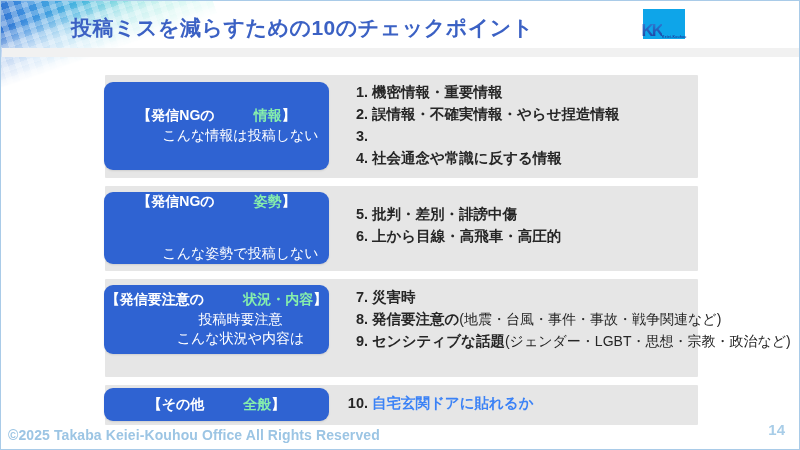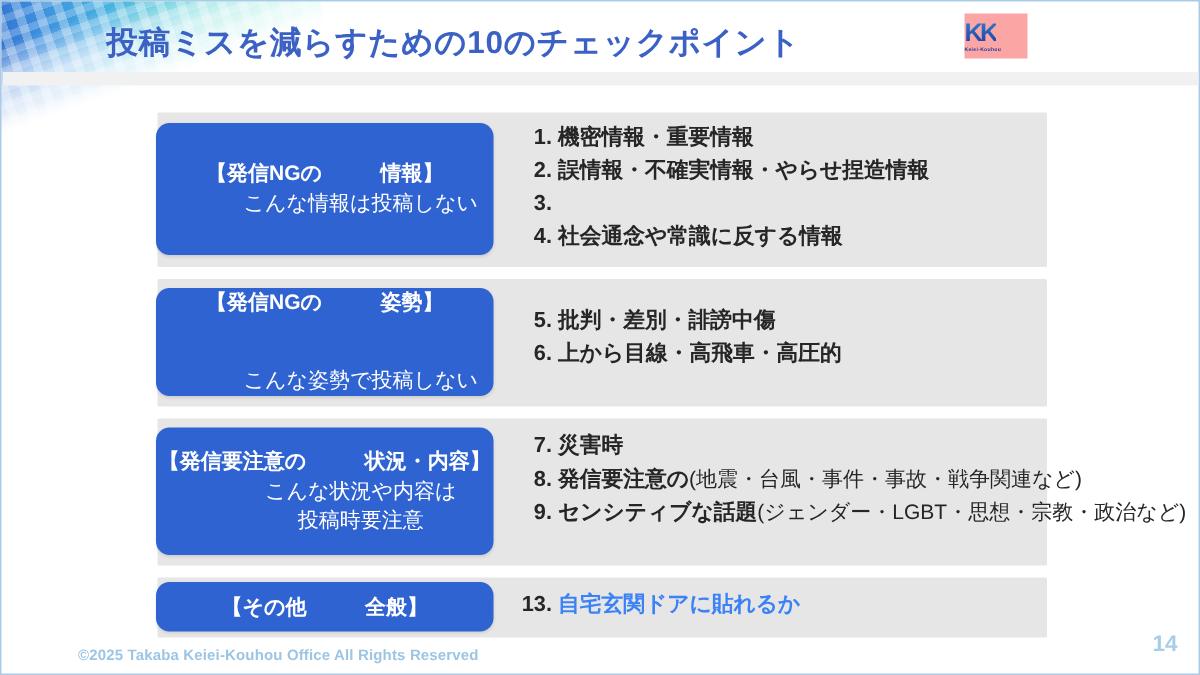--- a/index.html
+++ b/index.html
@@ -50,23 +50,23 @@
     font-size: 21px;
     font-weight: 700;
     color: #3b61c4;
     letter-spacing: 0.5px;
     white-space: nowrap;
   }
   #logo {
     position: absolute;
     right: 12px; top: 8px;
     width: 42px; height: 30px;
-    display: flex; flex-direction: column;
-    align-items: flex-start; justify-content: center;
-    background: #fca5a5;
+    display: flex; flex-direction: row;
+    align-items: flex-end; justify-content: center;
+    background: #0ea5e9;
   }
   #logo .logo-mark {
     font-size: 17px; font-weight: 900;
     letter-spacing: -2px;
     line-height: 1;
     color: #1a4fb0;
     background: linear-gradient(180deg, #2f7fd6 0%, #1a3f9e 100%);
     -webkit-background-clip: text; background-clip: text;
     -webkit-text-fill-color: transparent;
   }
@@ -108,21 +108,21 @@
     display: flex;
     flex-direction: column;
     align-items: center;
     justify-content: center;
     text-align: center;
     line-height: 1.42;
     box-shadow: 0 1px 2px rgba(0,0,0,0.10);
   }
   .tag-head { font-size: 14px; font-weight: 700; white-space: nowrap; }
   .tag-sub  { font-size: 14px; font-weight: 500; white-space: nowrap; margin-left: 48px; }
-  .hl { color: #ffffff; padding-left: 39px; }
+  .hl { color: #86efac; padding-left: 39px; }
 
   .list {
     position: absolute;
     left: 341px;
     color: #262626;
   }
   .list-item {
     display: flex;
     align-items: baseline;
     font-size: 14.5px;
@@ -136,25 +136,24 @@
     margin-right: 4px;
     font-weight: 600;
   }
   .li-note { font-size: 14px; font-weight: 400; margin-left: 0px; }
   .li-blue { color: #3b82f6; }
 
   
   #footer-copyright {
     position: absolute;
     left: 7px; bottom: 6px;
-    font-size: 10px;
+    font-size: 14px;
     color: #9cc5e4;
     font-weight: 600;
     letter-spacing: 0.1px;
-    margin-left: 44px;
   }
   #page-number {
     position: absolute;
     right: 14px; bottom: 11px;
     font-size: 15px;
     font-weight: 700;
     color: #a8cde8;
   }
 </style>
 </head>
@@ -205,24 +204,24 @@
         <div class="list-item" style="margin-top: 0px; height: 14px;">
           <span class="li-num">5.</span>
           <span>批判・差別・誹謗中傷</span>
         </div>
         <div class="list-item" style="margin-top: 8px; height: 14px;">
           <span class="li-num">6.</span>
           <span>上から目線・高飛車・高圧的</span>
         </div>
       </div>
       <div class="band" style="top: 218px; height: 98px;"></div>
-      <div class="tag" style="top: 224px; height: 85px;">
+      <div class="tag" style="top: 224px; height: 69px;">
         <div class="tag-head"><span>【発信要注意の</span><span class="hl">状況・内容</span><span>】</span></div>
+        <div class="tag-sub">投稿時要注意</div>
         <div class="tag-sub">こんな状況や内容は</div>
-        <div class="tag-sub">投稿時要注意</div>
       </div>
       <div class="list" style="top: 229px;">
         <div class="list-item" style="margin-top: 0px; height: 14px;">
           <span class="li-num">7.</span>
           <span>災害時</span>
         </div>
         <div class="list-item" style="margin-top: 8px; height: 14px;">
           <span class="li-num">8.</span>
           <span>発信要注意の</span>
           <span class="li-note">(地震・台風・事件・事故・戦争関連など)</span>
@@ -232,21 +231,21 @@
           <span>センシティブな話題</span>
           <span class="li-note">(ジェンダー・LGBT・思想・宗教・政治など)</span>
         </div>
       </div>
       <div class="band" style="top: 324px; height: 40px;"></div>
       <div class="tag" style="top: 327px; height: 33px; align-items: center;">
         <div class="tag-head"><span>【その他</span><span class="hl">全般</span><span>】</span></div>
       </div>
       <div class="list" style="top: 335px;">
         <div class="list-item" style="margin-top: 0px; height: 14px;">
-          <span class="li-num">13.</span>
+          <span class="li-num">10.</span>
           <span class="li-blue">自宅玄関ドアに貼れるか</span>
         </div>
       </div>
     </div>
 
   <div id="footer-copyright">©2025 Takaba Keiei-Kouhou Office All Rights Reserved</div>
   <div id="page-number">14</div>
 </div>
 
 </body></html>

